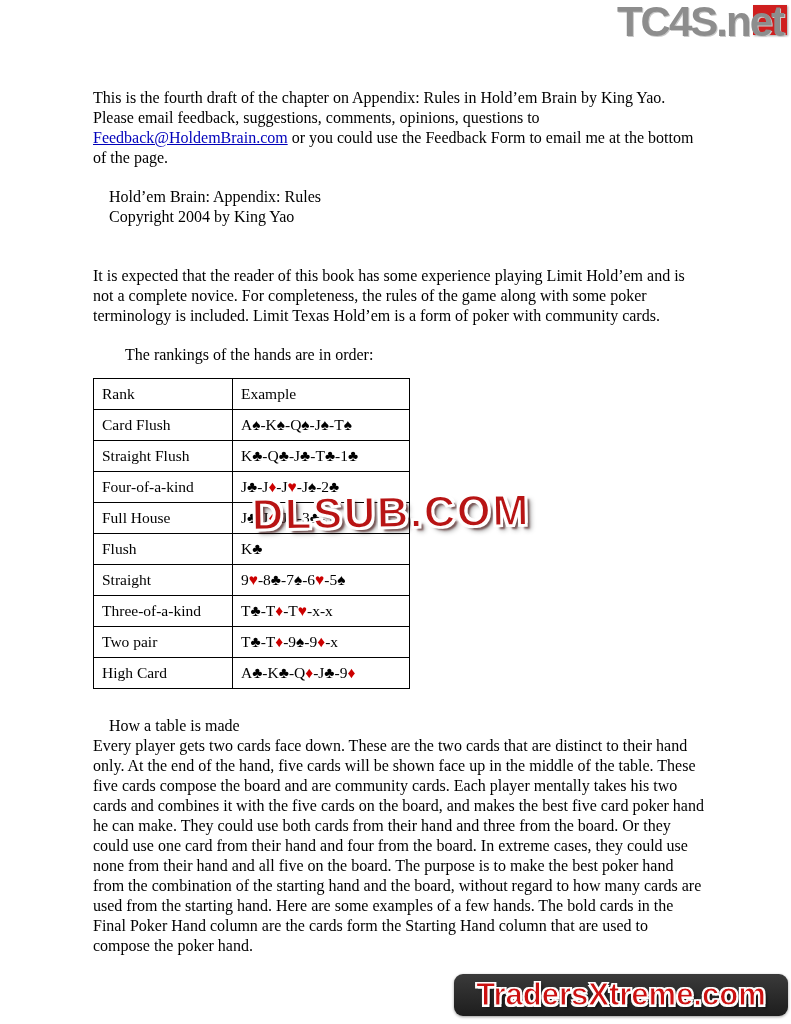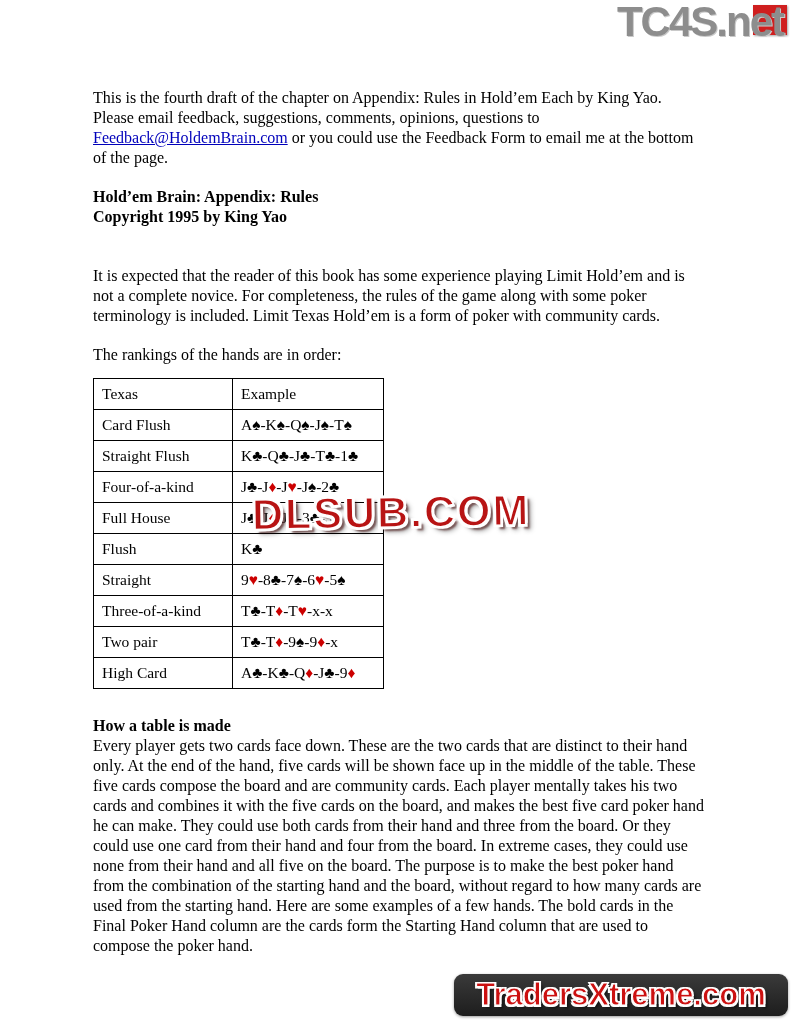--- a/index.html
+++ b/index.html
@@ -31,34 +31,34 @@
     background:#cf1f1f;box-shadow:1px 1px 2px rgba(0,0,0,.35);
   }
   .top-logo .logo-text{position:relative;z-index:1;}
 
   
   .content{
     position:absolute;top:88px;left:93px;width:611px;
     font-size:16px;line-height:20px;
   }
   p{margin:0 0 19px 0;}
-  .bold{font-weight:bold;}
+  .bold{font-weight:normal;margin-left:16px;}
   a.link{color:var(--link-blue);text-decoration:underline;cursor:pointer;}
 
-  .table-intro{margin-bottom:13px;}
+  .table-intro{margin-bottom:13px;margin-left:32px;}
 
   table.rankings{
     border-collapse:collapse;margin:0 0 0 0;
   }
   table.rankings th, table.rankings td{
     border:1px solid #000;font-weight:normal;text-align:left;
     height:31px;padding:0 6px 0 8px;font-size:15.5px;vertical-align:middle;
   }
   table.rankings th:first-child, table.rankings td:first-child{width:139px;}
-  table.rankings th:last-child, table.rankings td:last-child{width:151px;}
+  table.rankings th:last-child, table.rankings td:last-child{width:177px;}
   .suit-red{color:var(--suit-red,#cc0000);}
 
   .section2{margin-top:27px;}
 
   
   .dlsub-watermark{
     position:absolute;left:252px;top:488px;z-index:5;
     font-family:"Liberation Sans", sans-serif;font-weight:bold;
     font-size:43px;letter-spacing:2px;
     color:var(--watermark-red);
@@ -96,38 +96,38 @@
 
 <div class="page">
 
   <div class="top-logo">
     <span class="red-box"></span>
     <span class="logo-text">TC4S.net</span>
   </div>
 
   <div class="content">
 
-    <p><span>This is the fourth draft of the chapter on Appendix: Rules in Hold’em Each by King Yao.  Please email feedback, suggestions, comments, opinions, questions to </span><a class="link">Feedback@HoldemBrain.com</a><span> or you could use the Feedback Form to email me at the bottom of the page.</span></p>
+    <p><span>This is the fourth draft of the chapter on Appendix: Rules in Hold’em Brain by King Yao.  Please email feedback, suggestions, comments, opinions, questions to </span><a class="link">Feedback@HoldemBrain.com</a><span> or you could use the Feedback Form to email me at the bottom of the page.</span></p>
 
     <p class="bold">
       <span>Hold’em Brain: Appendix: Rules</span><br>
-      <span>Copyright 1995 by King Yao</span>
+      <span>Copyright 2004 by King Yao</span>
     </p>
 
     <p>
       <br>
       <span>It is expected that the reader of this book has some experience playing Limit Hold’em and is not a complete novice.  For completeness, the rules of the game along with some poker terminology is included.  Limit Texas Hold’em is a form of poker with community cards.</span>
     </p>
 
     <p class="table-intro">The rankings of the hands are in order:</p>
 
     <table class="rankings">
       <thead>
         <tr>
-            <th>Texas</th>
+            <th>Rank</th>
             <th>Example</th>
           </tr>
       </thead>
       <tbody>
           <tr>
             <td>Card Flush</td>
             <td>A♠-K♠-Q♠-J♠-T♠</td>
           </tr>
           <tr>
             <td>Straight Flush</td>

